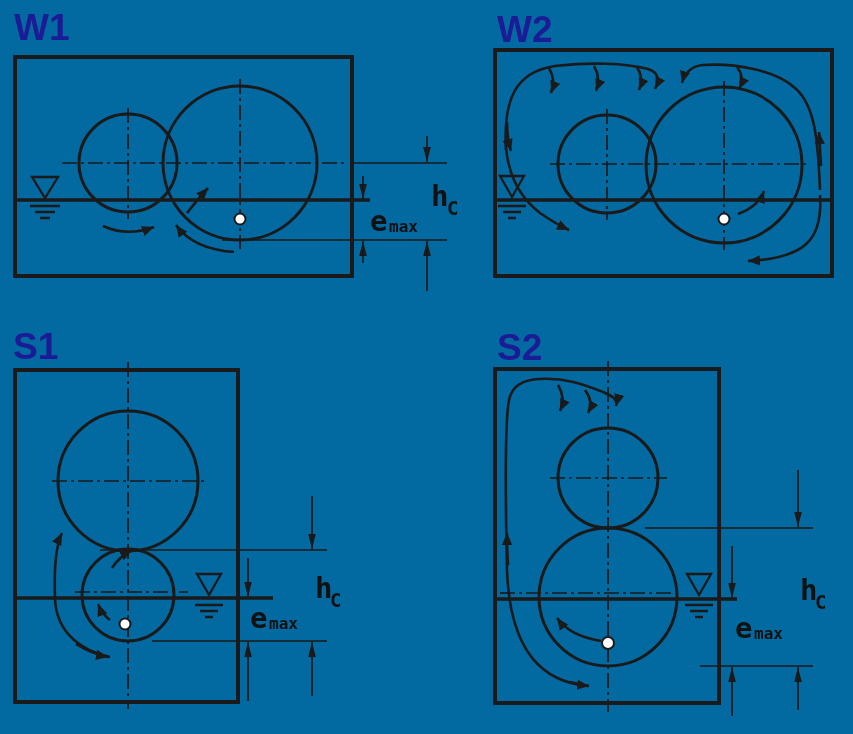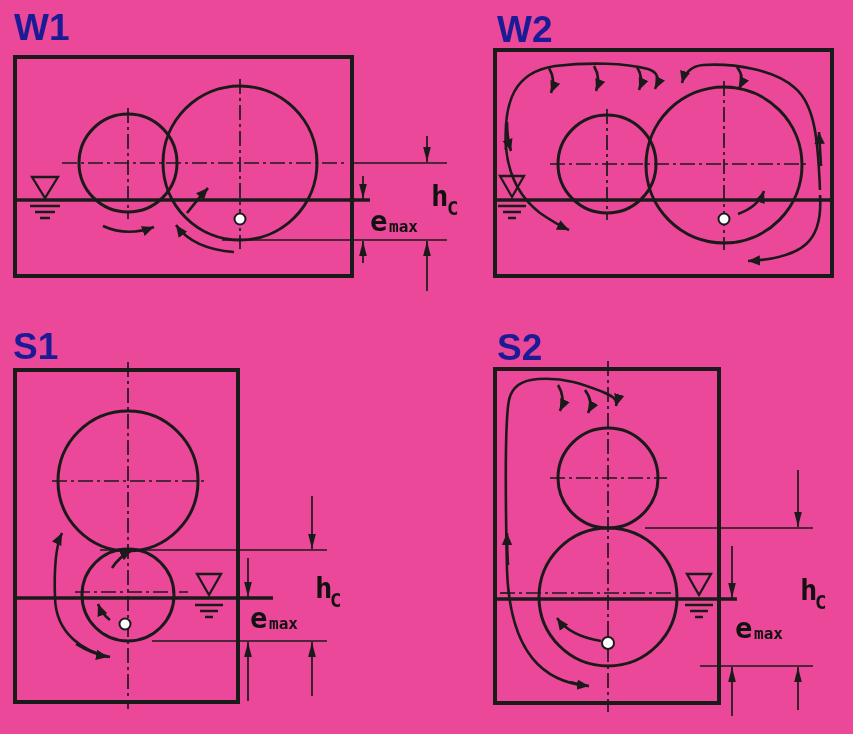--- a/index.html
+++ b/index.html
@@ -1,16 +1,16 @@
 <!DOCTYPE html>
 <html><head>
 <meta charset="utf-8">
 <style>
   html,body{margin:0;padding:0;background:#ffffff;}
-  #stage{position:relative;width:853px;height:734px;background:#ec4899;overflow:hidden;
+  #stage{position:relative;width:853px;height:734px;background:#0369a1;overflow:hidden;
          font-family:"Liberation Sans",sans-serif;}
   svg{display:block;}
   .wall{fill:none;stroke:#1a1a1a;stroke-width:4;}
   .gear{fill:none;stroke:#1a1a1a;stroke-width:3;}
   .cl{fill:none;stroke:#1a1a1a;stroke-width:1.7;stroke-dasharray:15 4 3 4;}
   .thin{fill:none;stroke:#1a1a1a;stroke-width:1.7;}
   .oil{fill:none;stroke:#1a1a1a;stroke-width:3.5;}
   .oilsym{fill:none;stroke:#1a1a1a;stroke-width:2.3;}
   .flow{fill:none;stroke:#1a1a1a;stroke-width:2.6;}
   .dim{fill:none;stroke:#1a1a1a;stroke-width:1.7;}

